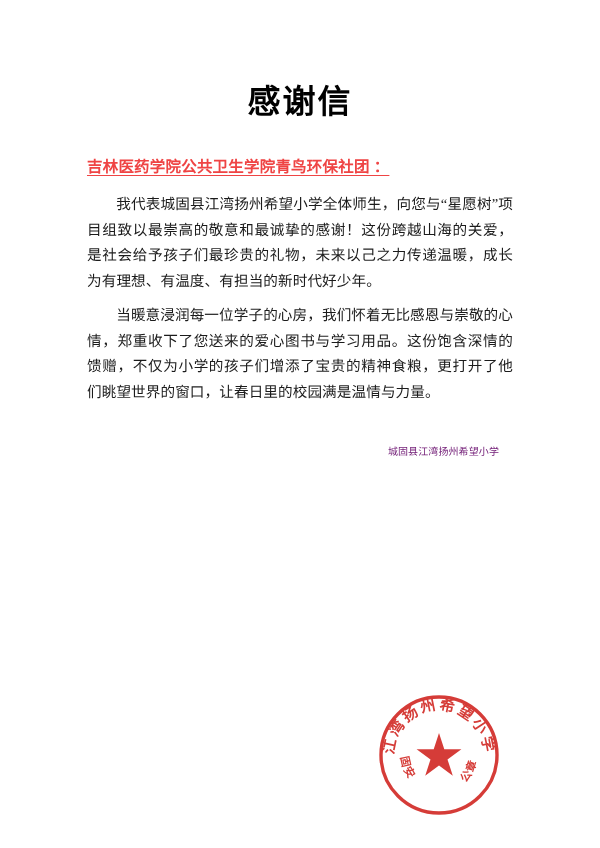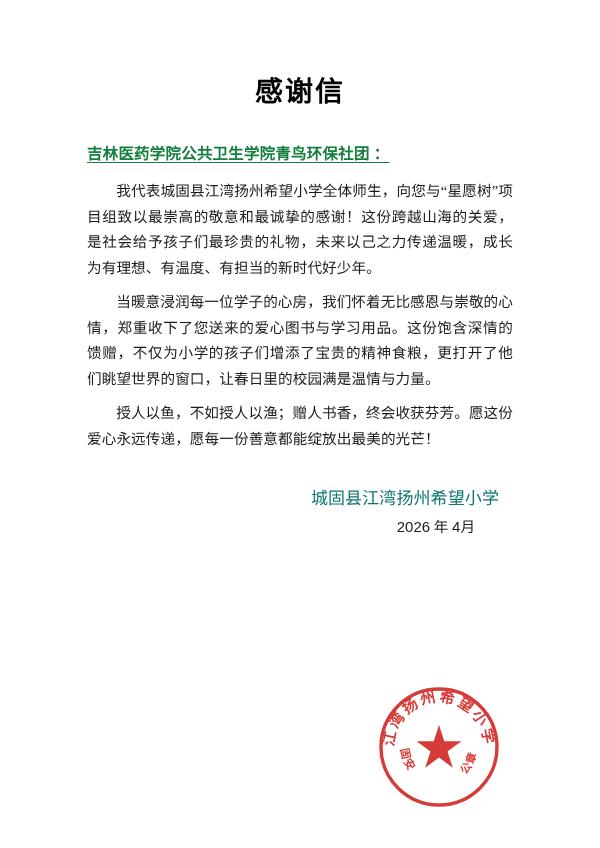--- a/index.html
+++ b/index.html
@@ -22,38 +22,38 @@
     position: relative;
     width: 600px;
     height: 848px;
     box-sizing: border-box;
     padding: 0 87px;
   }
 
   
   .doc-title {
     text-align: center;
-    font-size: 28px;
+    font-size: 33px;
     font-weight: bold;
     letter-spacing: 2px;
     line-height: 1;
-    margin: 8px;
+    margin: 16px;
     padding-top: 70px;
     color: #000000;
     font-family: "Liberation Serif", "DejaVu Serif", serif;
   }
 
   
   .salutation {
     margin-top: 36px;
     font-size: 15.5px;
     font-weight: bold;
     letter-spacing: 0.2px;
     line-height: 1.5;
-    color: #15803d;
+    color: #ef4444;
     text-decoration: underline;
     text-underline-offset: 3px;
     text-decoration-thickness: 1px;
     white-space: nowrap;
   }
 
   
   .body-copy {
     margin-top: 14px;
   }
@@ -87,23 +87,23 @@
 
   
   .signature-block {
     margin-top: 34px;
     text-align: right;
     padding-right: 14px;
     position: relative;
     z-index: 1;
   }
   .sign-org {
-    font-size: 17px;
+    font-size: 10px;
     line-height: 26px;
-    color: #0f766e;
+    color: #701a75;
     letter-spacing: 0.1px;
   }
   .sign-date {
     font-size: 14.6px;
     line-height: 26px;
     color: #1b1b1b;
     margin-top: 2px;
     padding-right: 24px;
   }
   .sign-date .num {
@@ -138,26 +138,24 @@
 
   <div class="salutation">吉林医药学院公共卫生学院青鸟环保社团 ：</div>
 
   <div class="body-copy">
 
     <p class="para">我代表城固县江湾扬州希望小学全体师生，向您与“星愿树”项目组致以最崇高的敬意和最诚挚的感谢！这份跨越山海的关爱，是社会给予孩子们最珍贵的礼物，未来以己之力传递温暖，成长为有理想、有温度、有担当的新时代好少年。</p>
 
     <p class="para">当暖意浸润每一位学子的心房，我们怀着无比感恩与崇敬的心情，郑重收下了您送来的爱心图书与学习用品。这份饱含深情的馈赠，不仅为小学的孩子们增添了宝贵的精神食粮，更打开了他们眺望世界的窗口，让春日里的校园满是温情与力量。</p>
 
 
-    <p class="para">授人以鱼，不如授人以渔；赠人书香，终会收获芬芳。愿这份爱心永远传递，愿每一份善意都能绽放出最美的光芒！</p>
   </div>
 
   <div class="signature-block">
     <div class="sign-org">城固县江湾扬州希望小学</div>
-    <div class="sign-date"><span class="num">2026</span> <span>年</span> <span class="num">4</span><span>月</span></div>
   </div>
 
   <div class="seal">
     <svg viewBox="0 0 124 124" xmlns="http://www.w3.org/2000/svg">
       <defs>
         <path id="arcTop" d="M 17,62 A 45,45 0 0 1 107,62"></path>
         <path id="arcBottomL" d="M 24,62 A 38,38 0 0 0 40,93"></path>
         <path id="arcBottomR" d="M 84,93 A 38,38 0 0 0 100,62"></path>
       </defs>
 

